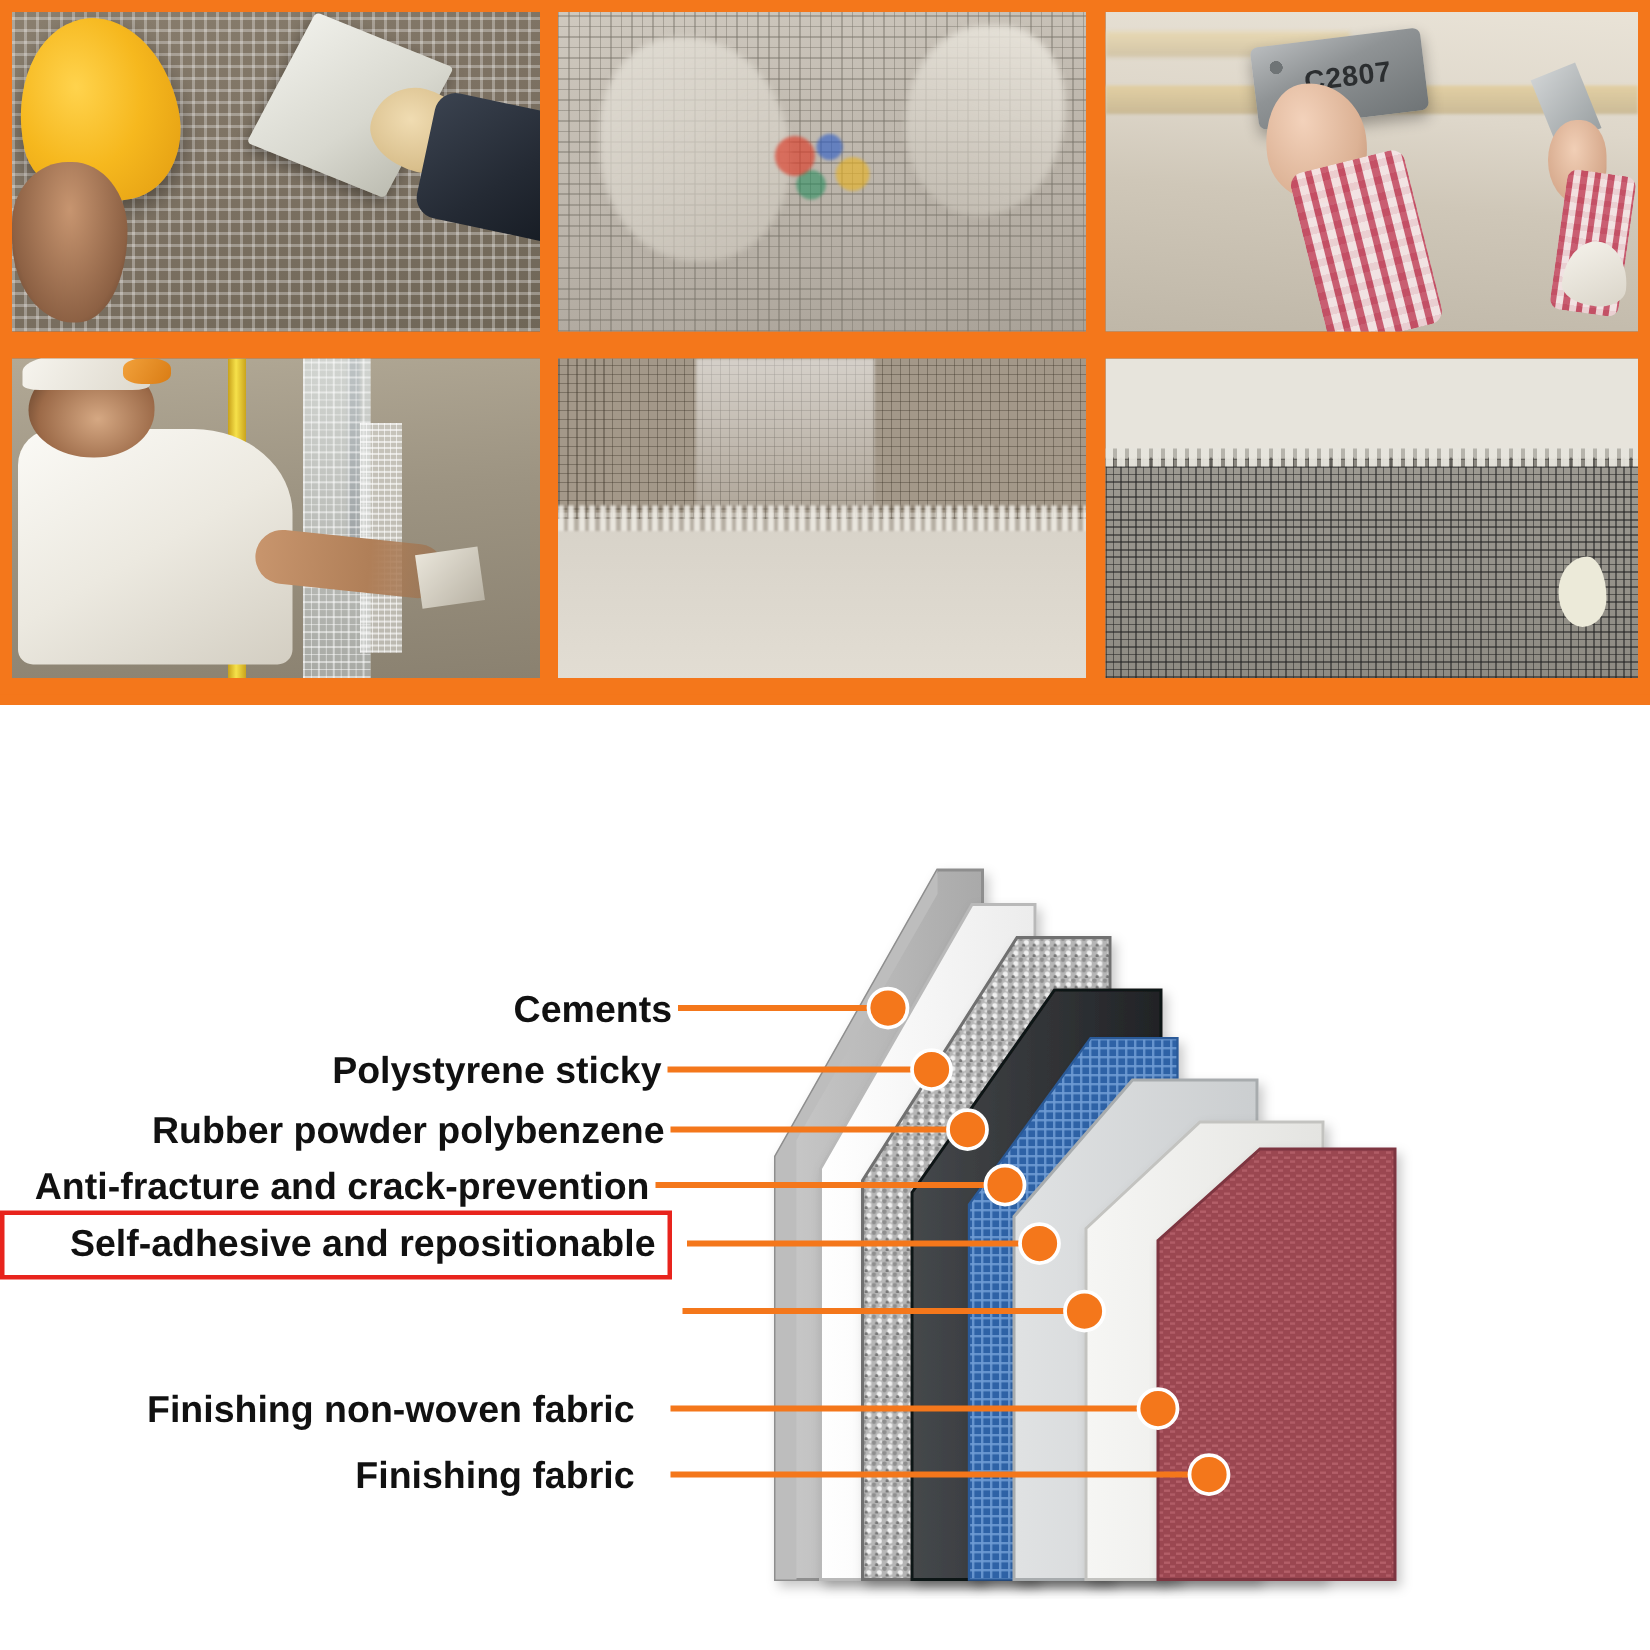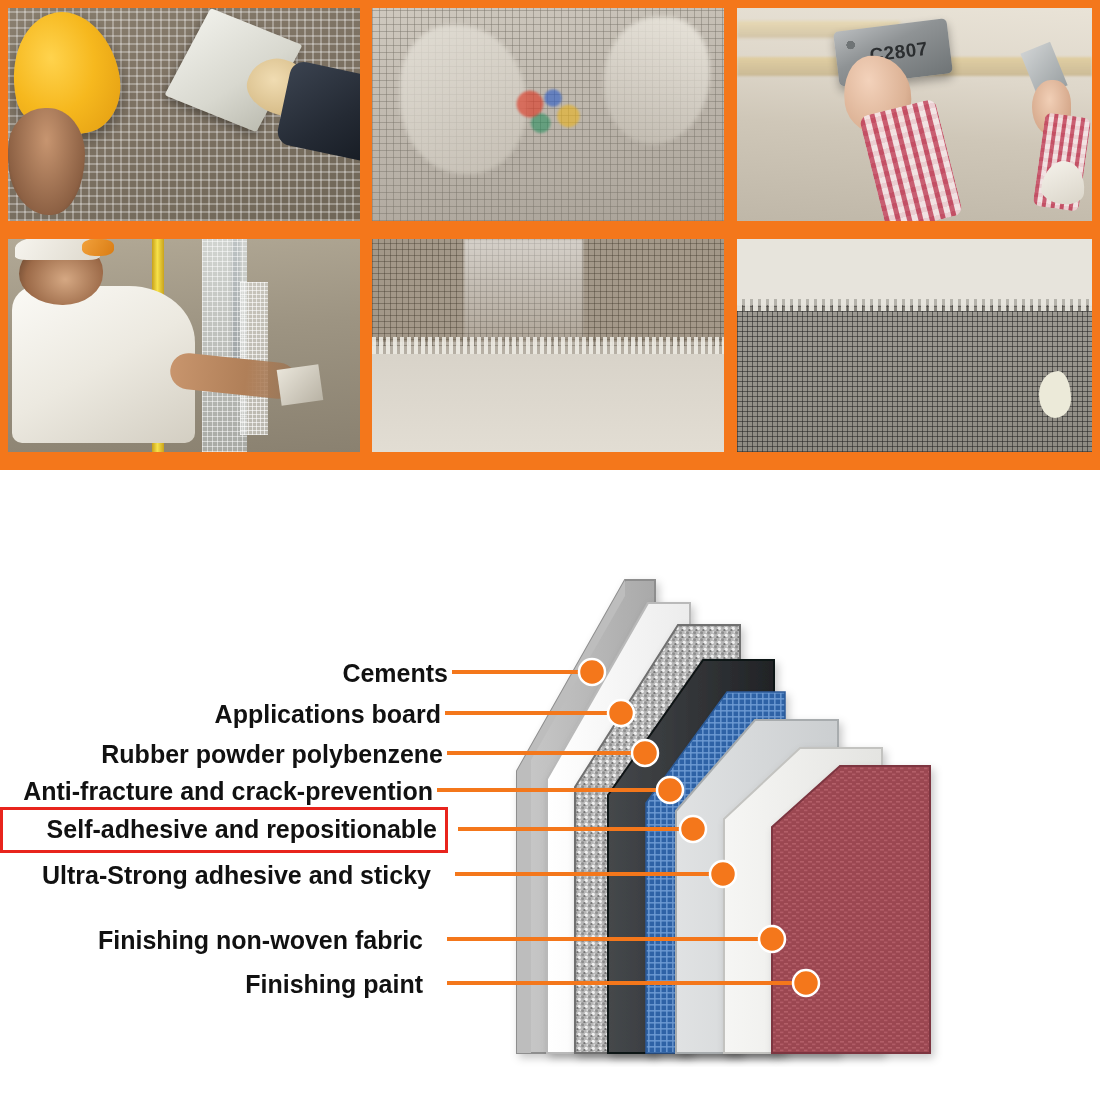--- a/index.html
+++ b/index.html
@@ -543,28 +543,27 @@
         <circle cx="723" cy="404" r="13" fill="#F4771B" stroke="#ffffff" stroke-width="2.5"></circle>
         <circle cx="772" cy="469" r="13" fill="#F4771B" stroke="#ffffff" stroke-width="2.5"></circle>
         <circle cx="806" cy="513" r="13" fill="#F4771B" stroke="#ffffff" stroke-width="2.5"></circle>
       </g>
     </svg>
   </div>
 
   <div class="labels">
     <div class="label-row" style="top:188px; right:72px;">Cements</div>
 
-    <div class="label-row" style="top:229px; right:79px;">Applications board</div>
+    <div class="label-row" style="top:229px; right:79px;">Polystyrene sticky</div>
 
     <div class="label-row" style="top:306px; right:87px;">Anti-fracture and crack-prevention</div>
 
     <div class="label-row" style="top:269px; right:77px;">Rubber powder polybenzene</div>
 
     <div class="label-row boxed" style="top:337px;padding-left:44px;">Self-adhesive and repositionable</div>
 
-    <div class="label-row" style="top:390px; right:89px;">Ultra-Strong adhesive and sticky</div>
 
     <div class="label-row" style="top:455px; right:97px;">Finishing non-woven fabric</div>
 
-    <div class="label-row" style="top:499px; right:97px;">Finishing paint</div>
+    <div class="label-row" style="top:499px; right:97px;">Finishing fabric</div>
   </div>
 
 </div>
 
 </body></html>

